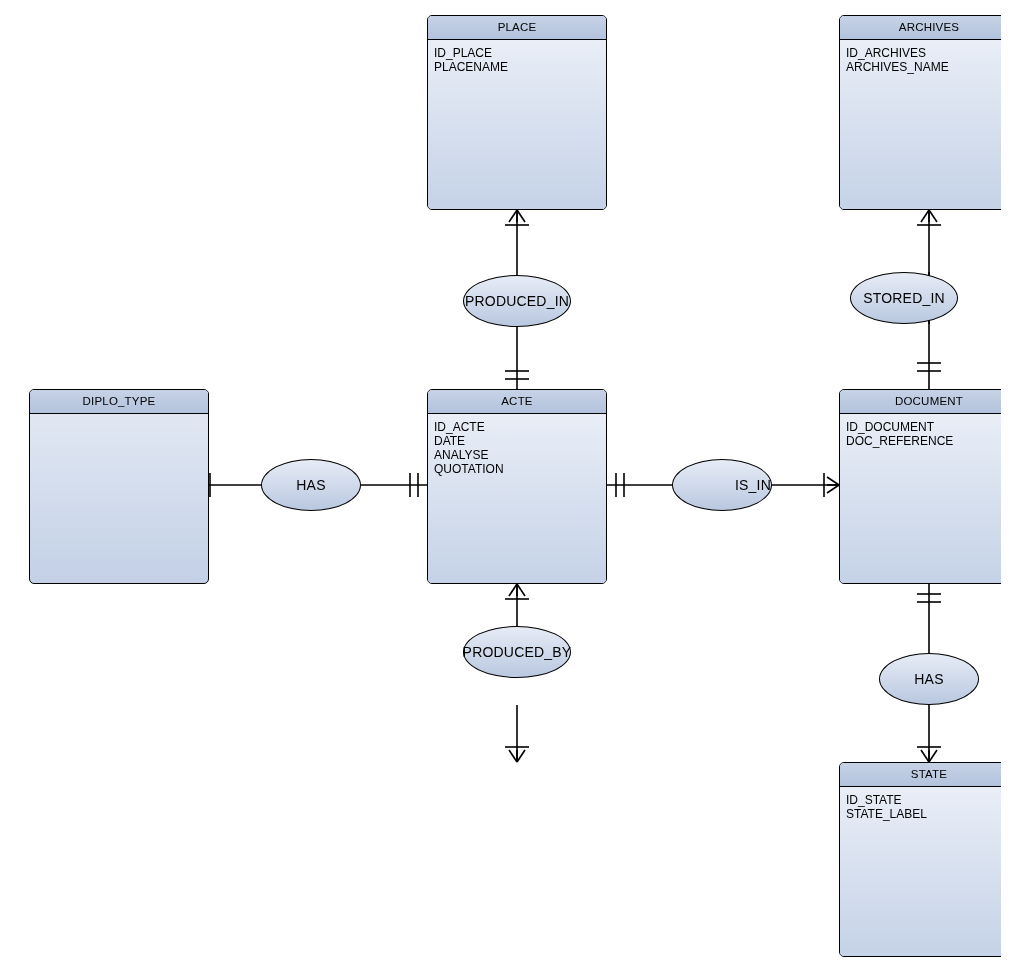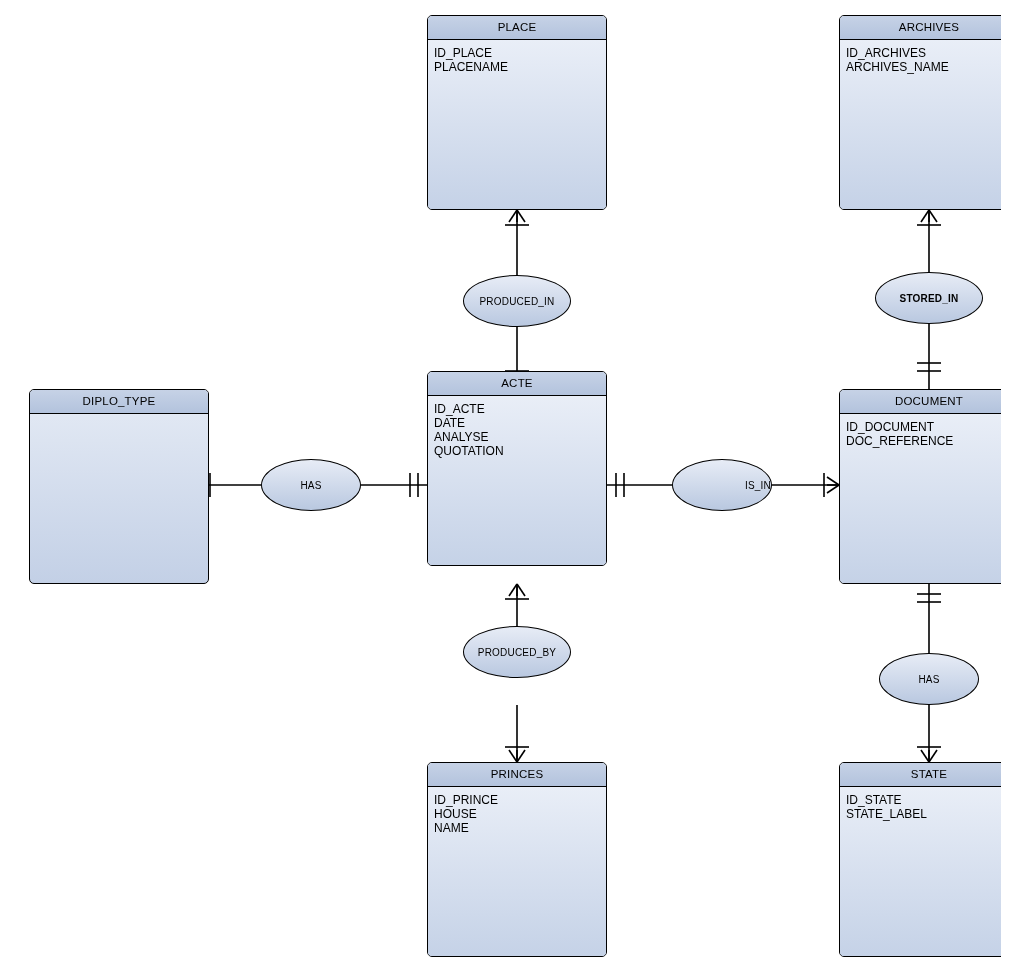--- a/index.html
+++ b/index.html
@@ -68,21 +68,21 @@
     box-sizing: border-box;
     border: 1px solid #000000;
     border-radius: 50%;
     background: linear-gradient(to bottom, #e7ecf6 0%, #b9c8e0 100%);
     display: flex;
     align-items: center;
     justify-content: center;
     z-index: 5;
   }
   .rel span {
-    font-size: 10px;
+    font-size: 14px;
     color: #000000;
     white-space: nowrap;
     letter-spacing: 0.2px;
   }
 </style>
 </head>
 <body>
 
 <div id="canvas">
 
@@ -186,60 +186,52 @@
     <div class="entity-body">
       <div class="attr">ID_ARCHIVES</div>
       <div class="attr">ARCHIVES_NAME</div>
     </div>
   </div>
 
   <div class="entity" style="left:29px; top:389px; width:180px; height:195px;">
     <div class="entity-title">DIPLO_TYPE</div>
   </div>
 
-  <div class="entity" style="left:427px; top:371px; width:180px; height:195px;">
+  <div class="entity" style="left:427px; top:389px; width:180px; height:195px;">
     <div class="entity-title">ACTE</div>
     <div class="entity-body">
       <div class="attr">ID_ACTE</div>
       <div class="attr">DATE</div>
       <div class="attr">ANALYSE</div>
       <div class="attr">QUOTATION</div>
     </div>
   </div>
 
   <div class="entity" style="left:839px; top:389px; width:180px; height:195px;">
     <div class="entity-title">DOCUMENT</div>
     <div class="entity-body">
       <div class="attr">ID_DOCUMENT</div>
       <div class="attr">DOC_REFERENCE</div>
     </div>
   </div>
 
-  <div class="entity" style="left:427px; top:762px; width:180px; height:195px;">
-    <div class="entity-title">PRINCES</div>
-    <div class="entity-body">
-      <div class="attr">ID_PRINCE</div>
-      <div class="attr">HOUSE</div>
-      <div class="attr">NAME</div>
-    </div>
-  </div>
 
   <div class="entity" style="left:839px; top:762px; width:180px; height:195px;">
     <div class="entity-title">STATE</div>
     <div class="entity-body">
       <div class="attr">ID_STATE</div>
       <div class="attr">STATE_LABEL</div>
     </div>
   </div>
 
   <div class="rel" style="left:463px; top:275px; width:108px; height:52px;">
     <span>PRODUCED_IN</span>
   </div>
 
-  <div class="rel" style="left:875px; top:272px; width:108px; height:52px;font-weight:bold;">
+  <div class="rel" style="left:850px; top:272px; width:108px; height:52px;">
     <span>STORED_IN</span>
   </div>
 
   <div class="rel" style="left:261px; top:459px; width:100px; height:52px;">
     <span>HAS</span>
   </div>
 
   <div class="rel" style="left:672px; top:459px; width:100px; height:52px;justify-content:flex-end;">
     <span>IS_IN</span>
   </div>

